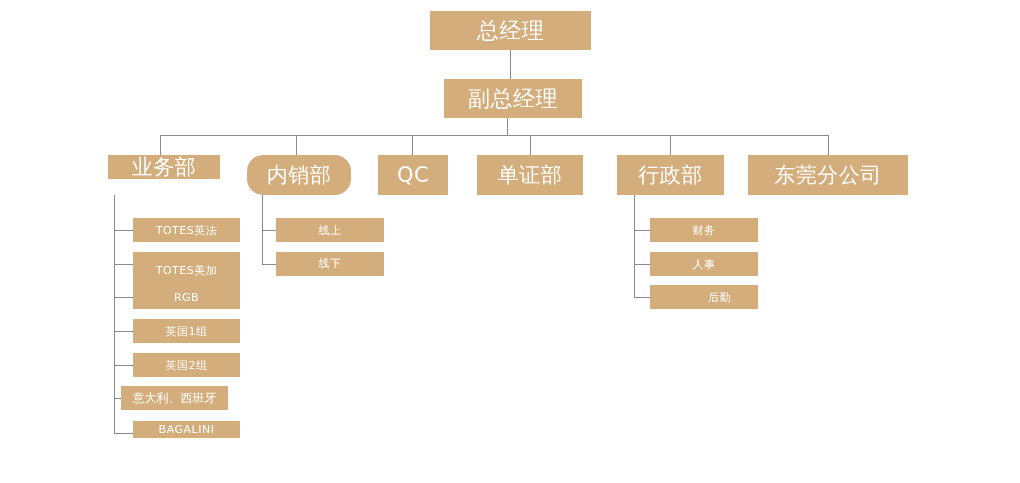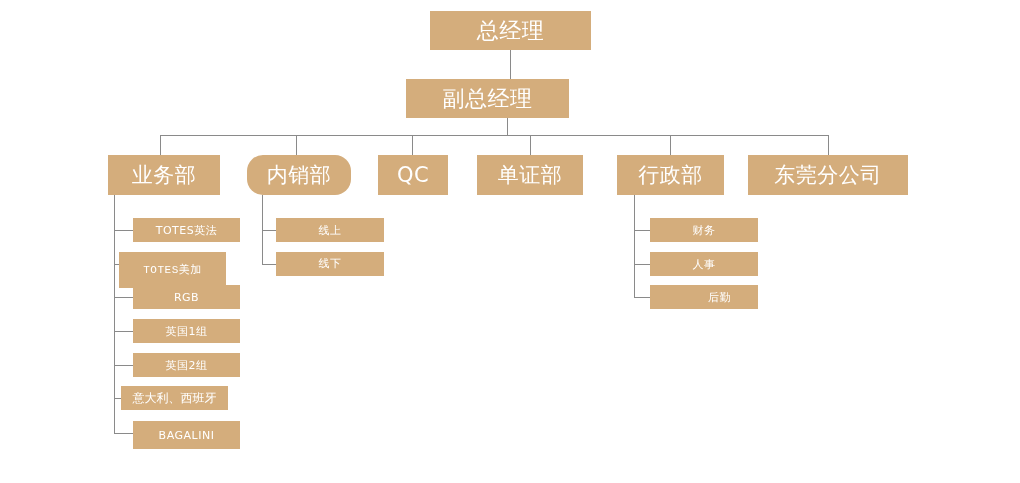--- a/index.html
+++ b/index.html
@@ -50,36 +50,36 @@
 <body>
 
 <div id="org-chart">
 
   <div class="node lvl1" style="left:430px; top:11px; width:161px; height:39px;">
     <span>总经理</span>
   </div>
 
   <div class="connector v" style="left:510px; top:50px; width:1px; height:29px;"></div>
 
-  <div class="node lvl2" style="left:406px; top:79px; width:163px; height:39px;">
+  <div class="node lvl2" style="left:444px; top:79px; width:138px; height:39px;">
     <span>副总经理</span>
   </div>
 
   <div class="connector v" style="left:507px; top:118px; width:1px; height:17px;"></div>
 
   <div class="connector h" style="left:160px; top:135px; width:668px; height:1px;"></div>
 
   <div class="connector v" style="left:160px; top:135px; width:1px; height:20px;"></div>
   <div class="connector v" style="left:296px; top:135px; width:1px; height:20px;"></div>
   <div class="connector v" style="left:412px; top:135px; width:1px; height:20px;"></div>
   <div class="connector v" style="left:530px; top:135px; width:1px; height:20px;"></div>
   <div class="connector v" style="left:670px; top:135px; width:1px; height:20px;"></div>
   <div class="connector v" style="left:828px; top:135px; width:1px; height:20px;"></div>
 
-  <div class="node lvl3" style="left:108px; top:155px; width:112px; height:40px;">
+  <div class="node lvl3" style="left:108px; top:155px; width:112px; height:24px;">
     <span>业务部</span>
   </div>
 
   <div class="node lvl3" style="left:247px; top:155px; width:104px; height:40px;border-radius:16px;">
     <span>内销部</span>
   </div>
 
   <div class="node lvl3" style="left:378px; top:155px; width:70px; height:40px;">
     <span>QC</span>
   </div>
@@ -102,36 +102,36 @@
   <div class="connector h" style="left:114px; top:264px; width:19px; height:1px;"></div>
   <div class="connector h" style="left:114px; top:297px; width:19px; height:1px;"></div>
   <div class="connector h" style="left:114px; top:331px; width:19px; height:1px;"></div>
   <div class="connector h" style="left:114px; top:365px; width:19px; height:1px;"></div>
   <div class="connector h" style="left:114px; top:398px; width:19px; height:1px;"></div>
   <div class="connector h" style="left:114px; top:433px; width:19px; height:1px;"></div>
 
   <div class="node lvl4" style="left:133px; top:218px; width:107px; height:24px;">
     <span>TOTES英法</span>
   </div>
-  <div class="node lvl4" style="left:119px; top:252px; width:107px; height:36px;font-family:Liberation Mono, monospace;">
+  <div class="node lvl4" style="left:133px; top:252px; width:107px; height:36px;">
     <span>TOTES美加</span>
   </div>
   <div class="node lvl4" style="left:133px; top:285px; width:107px; height:24px;">
     <span>RGB</span>
   </div>
   <div class="node lvl4" style="left:133px; top:319px; width:107px; height:24px;">
     <span>英国1组</span>
   </div>
   <div class="node lvl4" style="left:133px; top:353px; width:107px; height:24px;">
     <span>英国2组</span>
   </div>
   <div class="node lvl4 small" style="left:121px; top:386px; width:107px; height:24px;">
     <span>意大利、西班牙</span>
   </div>
-  <div class="node lvl4" style="left:133px; top:421px; width:107px; height:28px;">
+  <div class="node lvl4" style="left:133px; top:421px; width:107px; height:17px;">
     <span>BAGALINI</span>
   </div>
 
   <div class="connector v" style="left:262px; top:195px; width:1px; height:70px;"></div>
   <div class="connector h" style="left:262px; top:230px; width:14px; height:1px;"></div>
   <div class="connector h" style="left:262px; top:264px; width:14px; height:1px;"></div>
 
   <div class="node lvl4" style="left:276px; top:218px; width:108px; height:24px;">
     <span>线上</span>
   </div>

